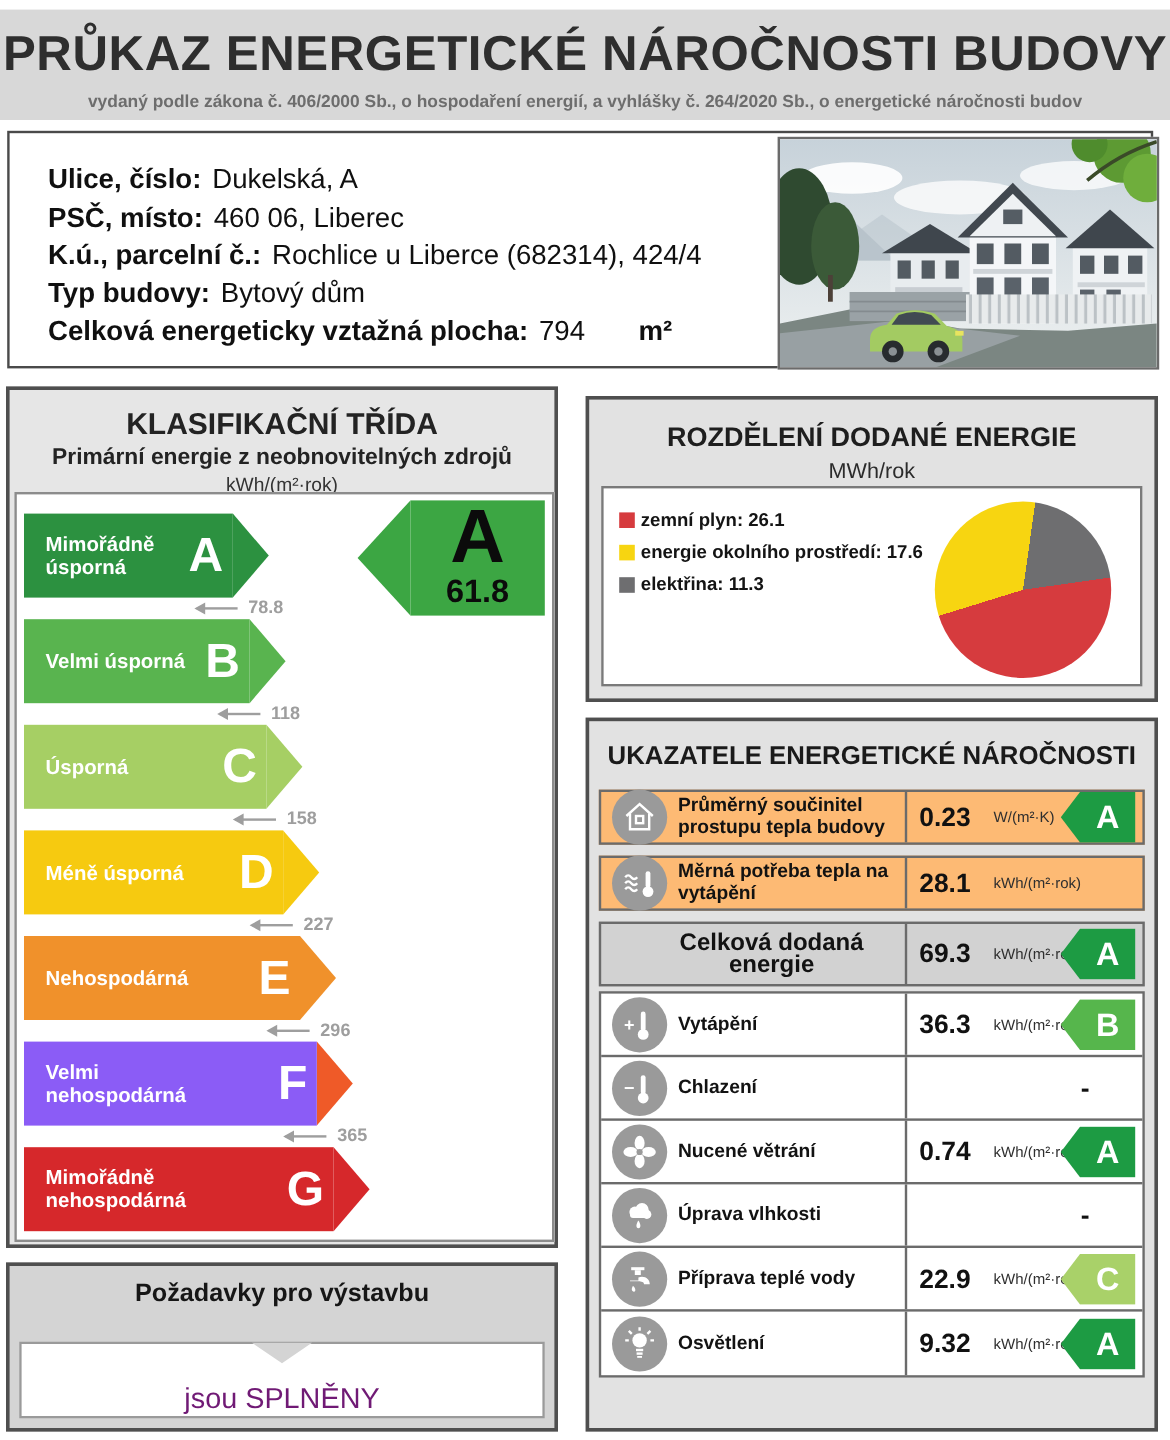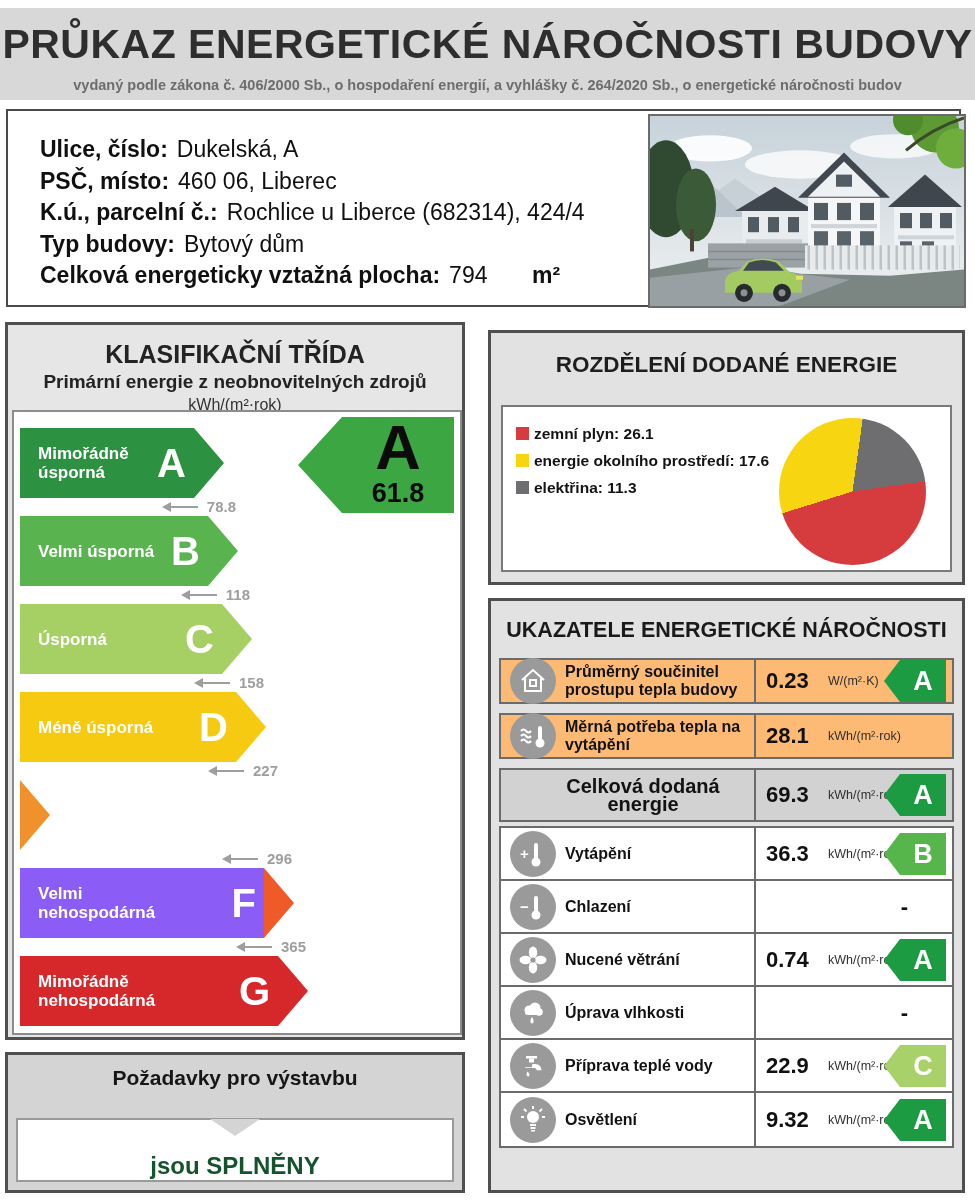--- a/index.html
+++ b/index.html
@@ -45,21 +45,21 @@
   .rating-body{width:112px;background:#3ca643;display:flex;flex-direction:column;align-items:center;justify-content:center;}
   .rating-letter{font-size:63px;font-weight:800;color:#0b0b0b;line-height:.85;}
   .rating-value{font-size:27px;font-weight:800;color:#0b0b0b;margin-top:3px;}
 
   
   .req-box{left:5px;top:1052px;width:460px;height:141px;border:3px solid #4f4f4f;background:#d4d4d4;text-align:center;}
   .req-header{padding-top:8px;font-size:21px;font-weight:800;color:#161616;line-height:29px;}
   .req-white{position:absolute;left:8px;right:8px;top:63px;bottom:8px;background:#fff;border:2px solid #9a9a9a;}
   .req-notch{position:absolute;top:64px;left:50%;transform:translateX(-50%);width:0;height:0;z-index:2;
       border-left:25px solid transparent;border-right:25px solid transparent;border-top:17px solid #d4d4d4;}
-  .req-result{position:absolute;left:0;right:0;top:97px;font-size:24px;font-weight:700;color:#14532d;z-index:3;}
+  .req-result{position:absolute;left:0;right:0;top:97px;font-size:24px;font-weight:400;color:#701a75;z-index:3;}
 
   
   .pie-box{left:488px;top:330px;width:477px;height:255px;border:3px solid #4f4f4f;background:#e2e2e2;text-align:center;}
   .pie-title{padding-top:19px;font-size:22.5px;font-weight:800;color:#1e1e1e;}
   .pie-unit{margin-top:4px;font-size:18px;color:#2b2b2b;}
   .pie-panel{position:absolute;left:10px;right:10px;top:72px;bottom:10px;background:#fff;border:2px solid #7a7a7a;text-align:left;}
   .legend{position:absolute;left:13px;top:13px;}
   .legend-item{display:flex;align-items:center;font-size:15.5px;font-weight:bold;color:#141414;height:27px;}
   .legend-swatch{width:13px;height:13px;margin-right:5px;flex:none;}
   .pie-chart{position:absolute;right:24px;top:11px;width:147px;height:147px;border-radius:50%;}
@@ -227,20 +227,24 @@
             <span class="ca-letter">D</span>
           </div>
           <div class="ca-tip" style="border-left-color: rgb(246, 202, 16);"></div>
       </div>
       <div class="class-th" style="top: 350px; width: 258px;">
           <span class="th-line"></span>
           <span>227</span>
         </div>
 
       <div class="class-arrow" style="top: 368px; width: 260px;">
+        <div class="ca-body" style="background: rgb(240, 145, 43);">
+            <span class="ca-label">Nehospodárná</span>
+            <span class="ca-letter">E</span>
+          </div>
           <div class="ca-tip" style="border-left-color: rgb(240, 145, 43);"></div>
       </div>
       <div class="class-th" style="top: 438px; width: 272px;">
           <span class="th-line"></span>
           <span>296</span>
         </div>
 
       <div class="class-arrow" style="top: 456px; width: 274px;">
         <div class="ca-body" style="background: #8b5cf6;">
             <span class="ca-label">Velmi nehospodárná</span>
@@ -275,20 +279,21 @@
     <div class="req-header">
       <div>Požadavky pro výstavbu</div>
     </div>
     <div class="req-white"></div>
     <div class="req-notch"></div>
     <div class="req-result">jsou SPLNĚNY</div>
   </div>
 
   <div class="abs pie-box">
     <div class="pie-title">ROZDĚLENÍ DODANÉ ENERGIE</div>
+    <div class="pie-unit">MWh/rok</div>
     <div class="pie-panel">
       <div class="legend">
         <div class="legend-item">
             <span class="legend-swatch" style="background: rgb(214, 59, 62);"></span>
             <span>zemní plyn: 26.1</span>
           </div>
         <div class="legend-item">
             <span class="legend-swatch" style="background: rgb(247, 213, 17);"></span>
             <span>energie okolního prostředí: 17.6</span>
           </div>

